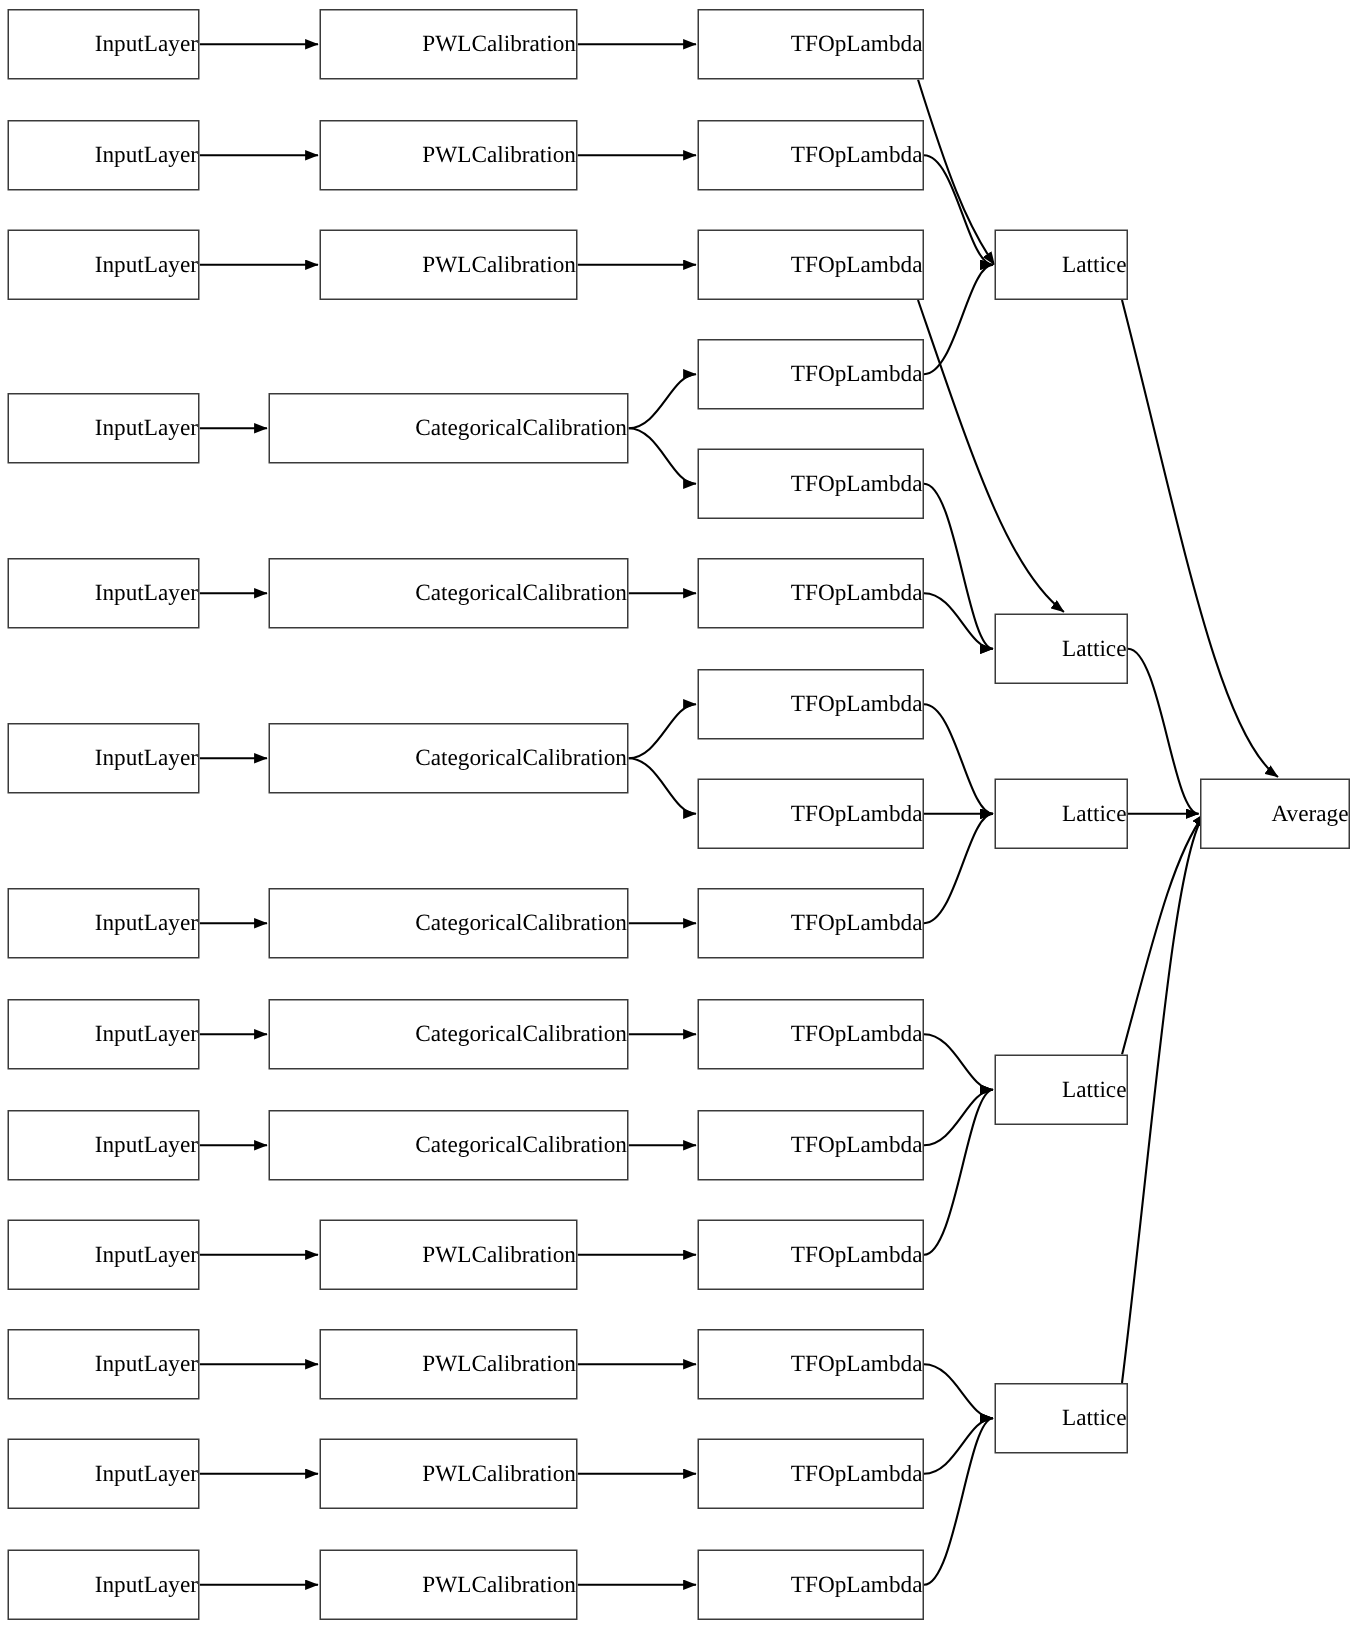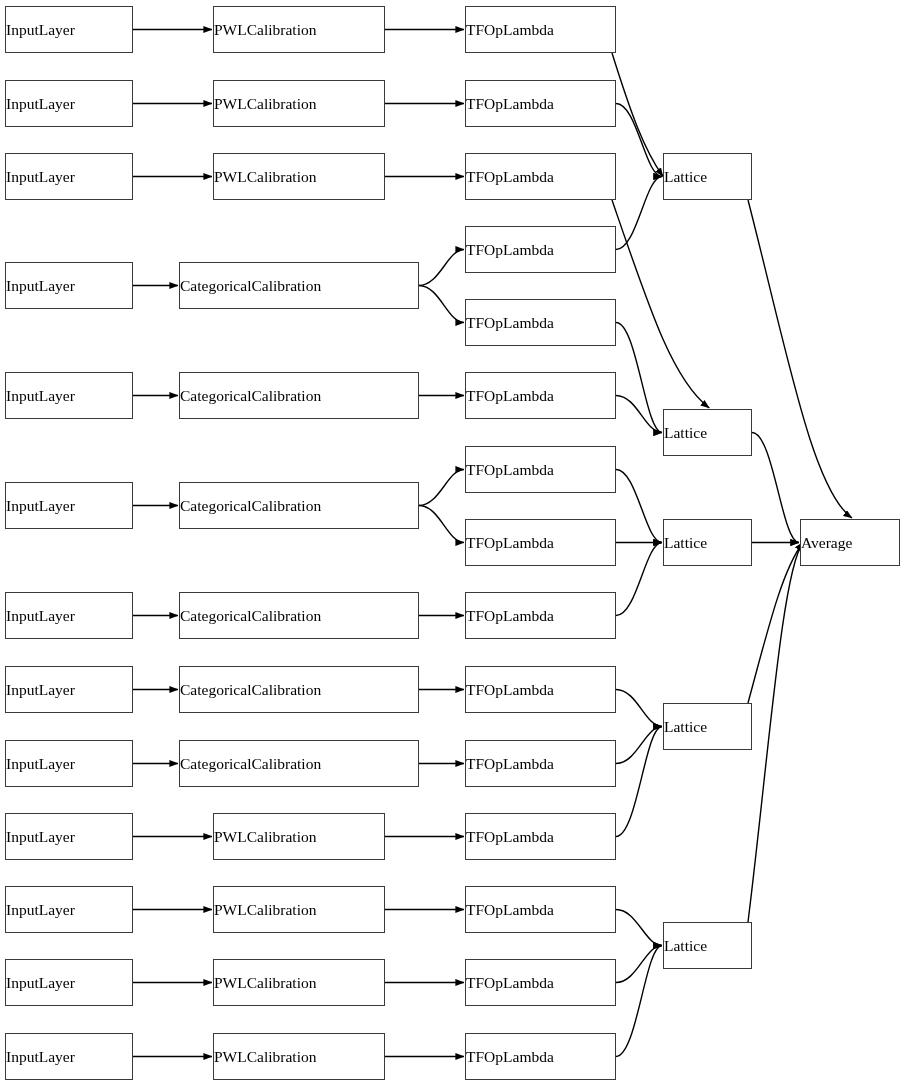--- a/index.html
+++ b/index.html
@@ -26,21 +26,21 @@
     height: 1087px;
     pointer-events: none;
   }
   .node {
     position: absolute;
     box-sizing: border-box;
     background: #ffffff;
     border: 1.6px solid #3a3a3a;
     display: flex;
     align-items: center;
-    justify-content: flex-start;
+    justify-content: flex-end;
     font-family: "Liberation Serif", "DejaVu Serif", serif;
     font-size: 15.5px;
     color: #000000;
     line-height: 1;
     white-space: nowrap;
     z-index: 2;
   }
   .node-label {
     display: block;
   }

